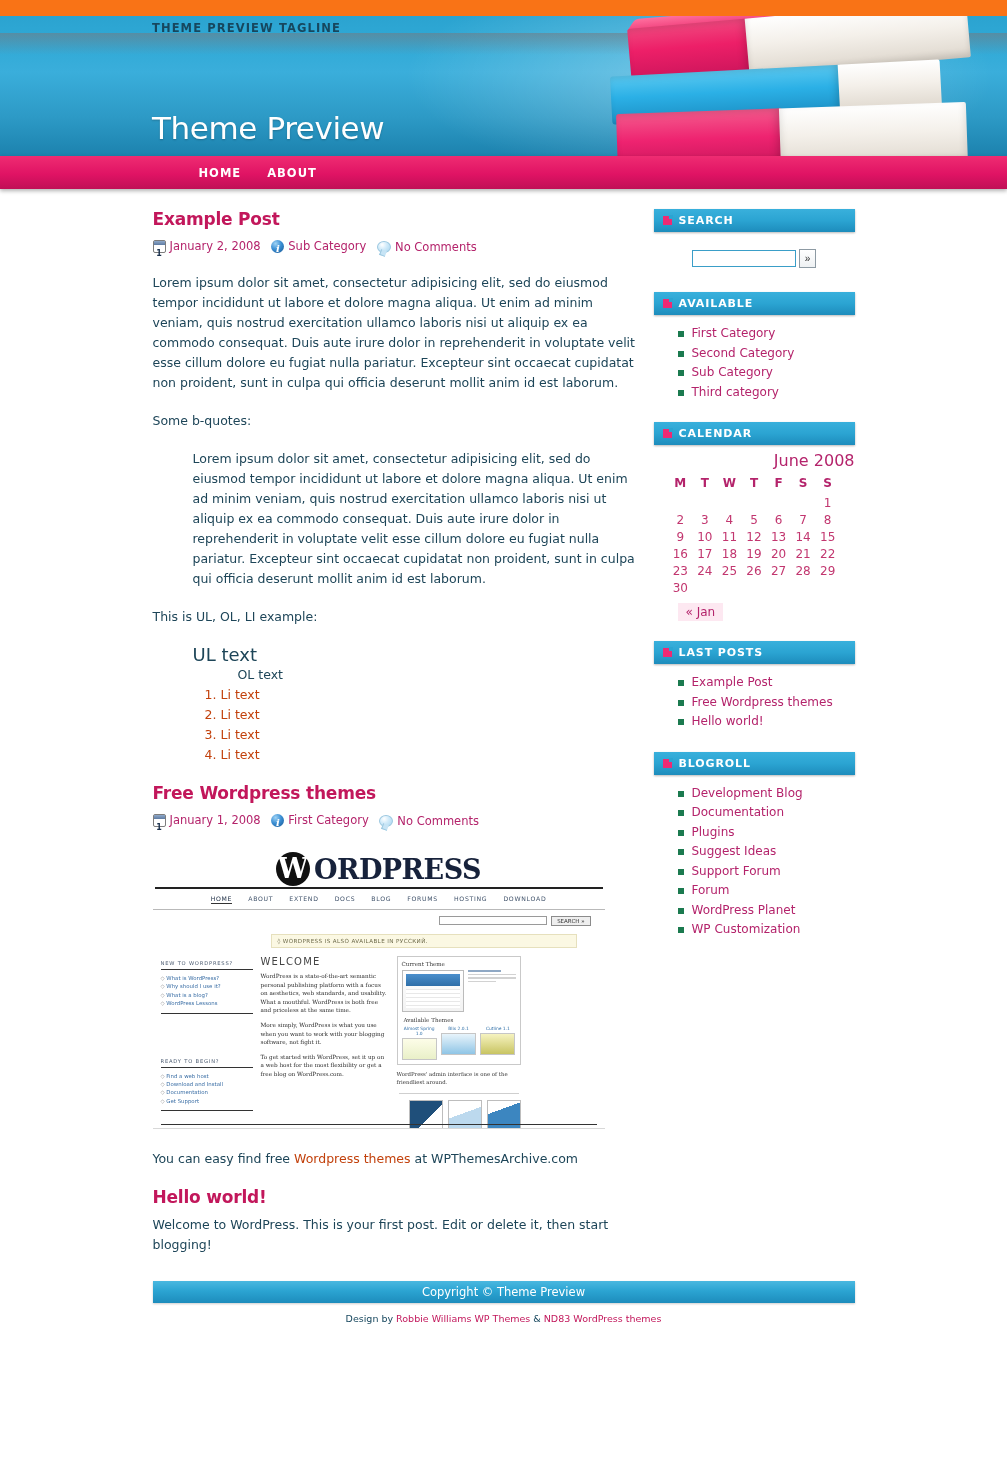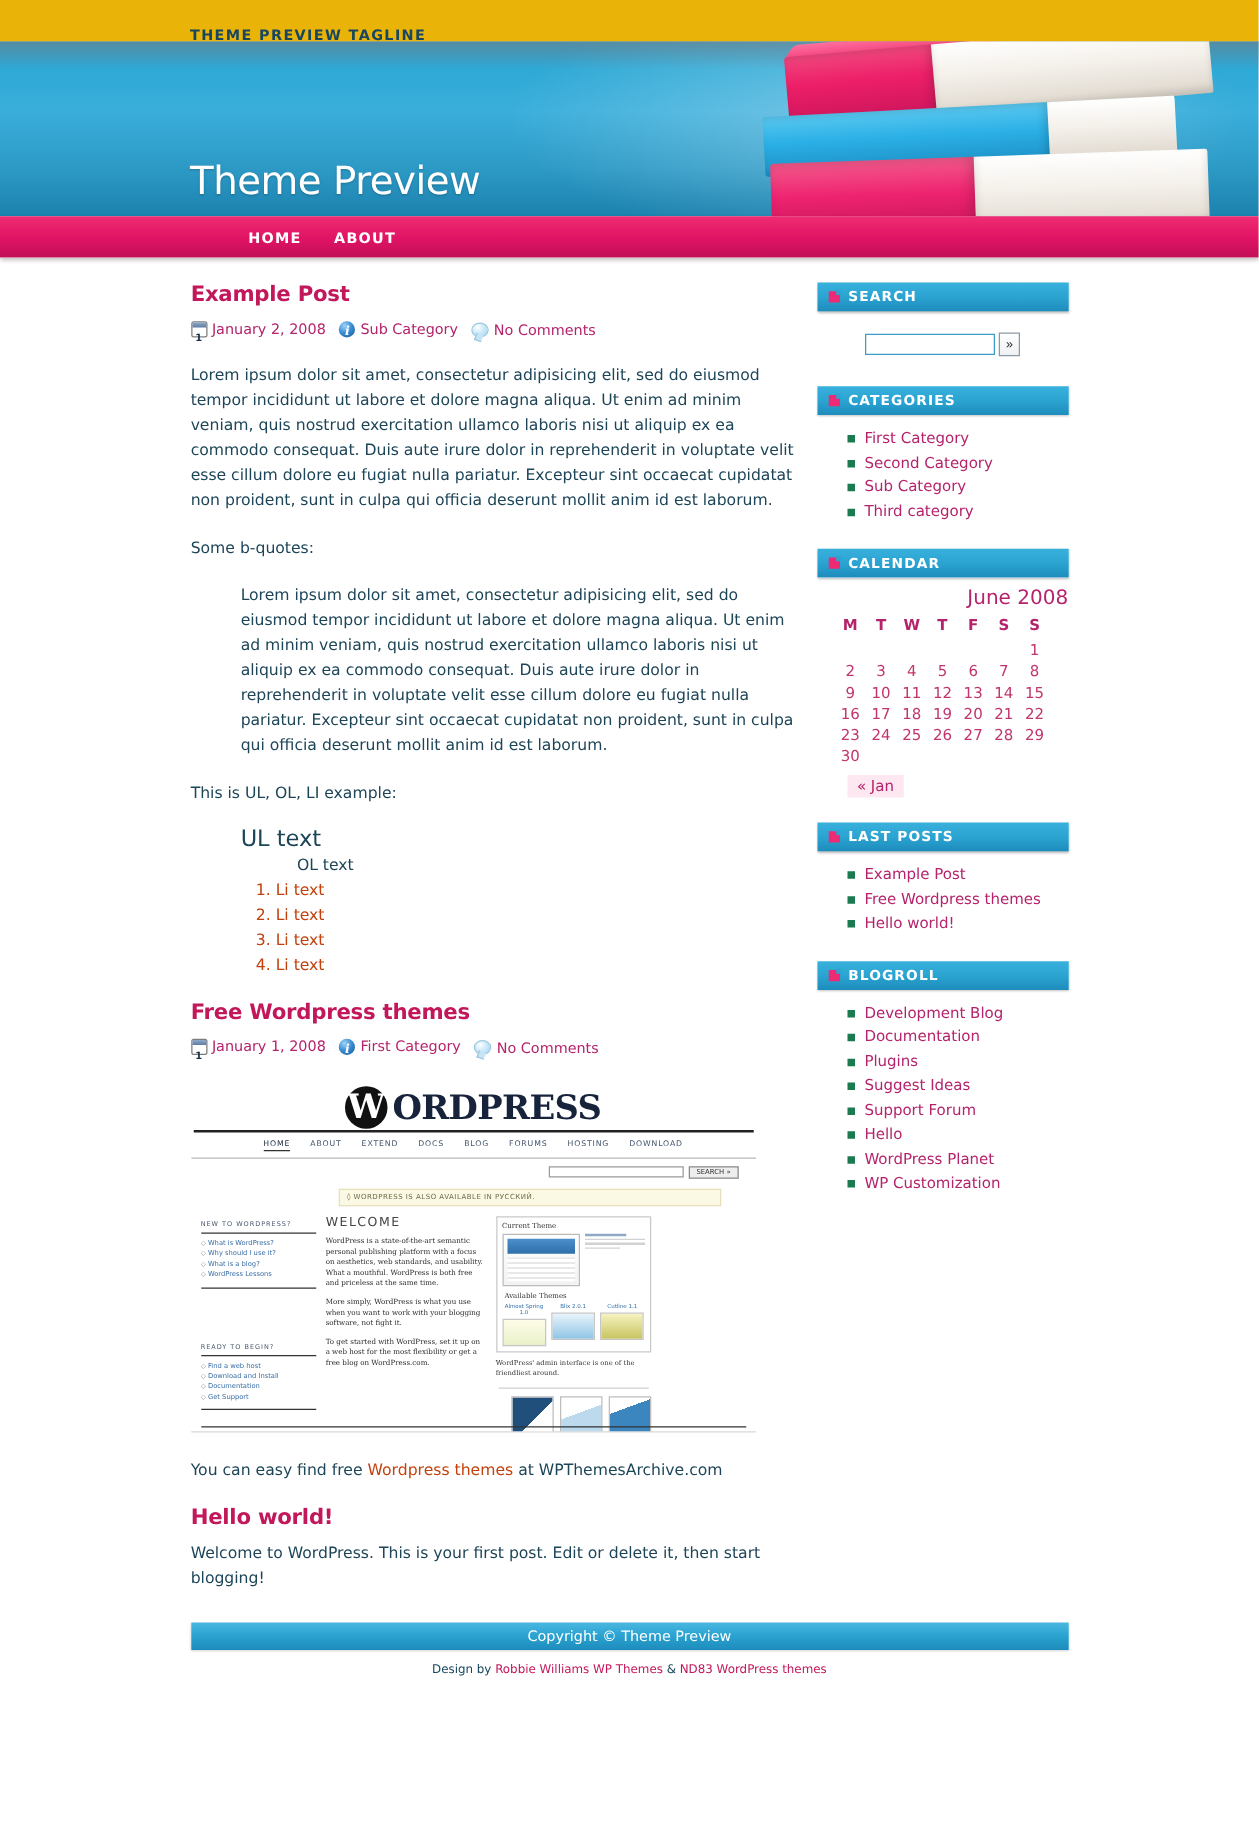--- a/index.html
+++ b/index.html
@@ -5,22 +5,22 @@
   * { box-sizing: border-box; }
   html, body {
     margin: 0; padding: 0;
     background: #ffffff;
     font-family: "DejaVu Sans", sans-serif;
   }
   body { width: 1007px; height: 1471px; position: relative; overflow: hidden; }
 
   
   .tagline-bar {
-    height: 33px;
-    background: #eab308;
+    height: 16px;
+    background: #f97316;
     position: relative;
     z-index: 5;
   }
   .tagline {
     position: absolute;
     left: 152px; top: 21px;
     font-size: 11.5px;
     font-weight: bold;
     letter-spacing: 1.1px;
     color: #17475e;
@@ -452,21 +452,21 @@
           <div class="search-row">
             <input class="search-input" type="text" placeholder="" style="">
             <button class="search-btn">»</button>
           </div>
         </div>
       </div>
 
       <div class="widget">
         <div class="widget-head">
           <span class="widget-icon"></span>
-          <span class="widget-title">CATEGORIES</span>
+          <span class="widget-title">AVAILABLE</span>
         </div>
         <div class="widget-body">
           <ul>
             <li><a href="#">First Category</a></li>
             <li><a href="#">Second Category</a></li>
             <li><a href="#">Sub Category</a></li>
             <li><a href="#">Third category</a></li>
           </ul>
         </div>
       </div>
@@ -571,21 +571,21 @@
           <span class="widget-icon"></span>
           <span class="widget-title">BLOGROLL</span>
         </div>
         <div class="widget-body">
           <ul>
             <li><a href="#">Development Blog</a></li>
             <li><a href="#">Documentation</a></li>
             <li><a href="#">Plugins</a></li>
             <li><a href="#">Suggest Ideas</a></li>
             <li><a href="#">Support Forum</a></li>
-            <li><a href="#">Hello</a></li>
+            <li><a href="#">Forum</a></li>
             <li><a href="#">WordPress Planet</a></li>
             <li><a href="#">WP Customization</a></li>
           </ul>
         </div>
       </div>
 
     </div>
   </div>
 </div>
 

